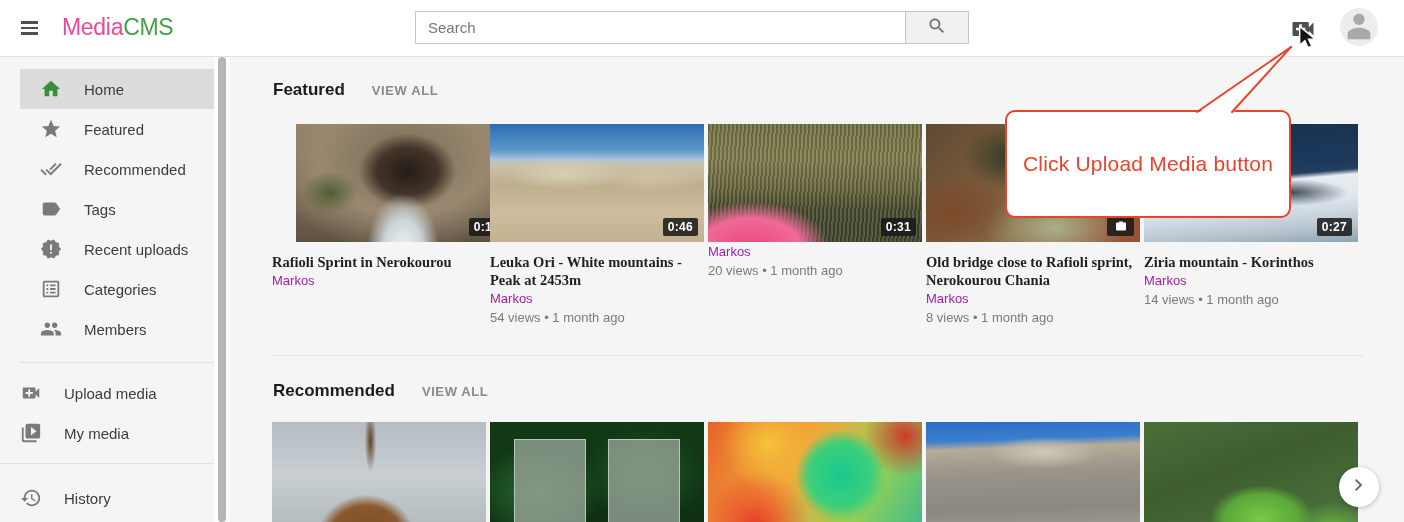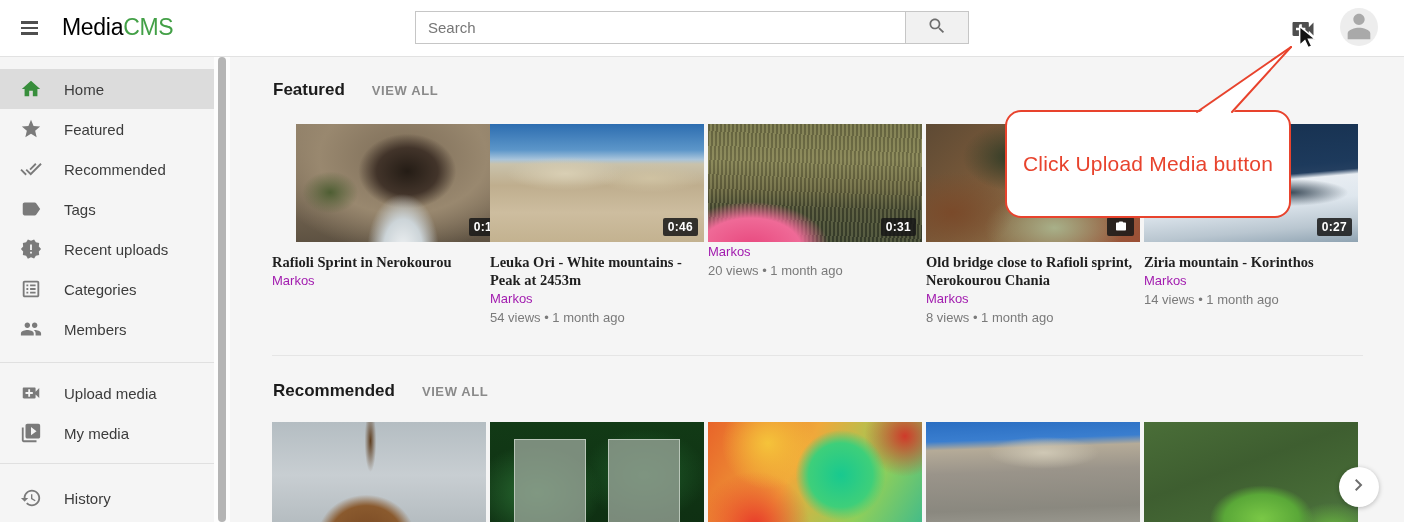--- a/index.html
+++ b/index.html
@@ -4,35 +4,35 @@
 <style>
   html,body{margin:0;padding:0;}
   body{width:1404px;height:522px;overflow:hidden;font-family:"Liberation Sans","DejaVu Sans",sans-serif;background:#f5f5f5;}
   #page{position:relative;width:1404px;height:522px;background:#f5f5f5;overflow:hidden;}
 
   
   .topbar{position:absolute;top:0;left:0;width:1404px;height:56px;background:#fff;border-bottom:1px solid #e2e2e2;z-index:5;}
   .hamburger{position:absolute;left:18px;top:17px;width:22px;height:22px;cursor:pointer;display:flex;flex-direction:column;justify-content:center;gap:3px;}
   .hamburger span{display:block;width:17px;height:2.4px;background:#4f4f4f;margin:0 auto;}
   .logo{position:absolute;left:62px;top:14px;font-size:23px;letter-spacing:-0.3px;cursor:pointer;white-space:nowrap;}
-  .logo .l1{color:#000000;}
+  .logo .l1{color:#ec4899;}
   .logo .l2{color:#43a047;}
   .searchwrap{position:absolute;left:415px;top:11px;display:flex;}
   .searchwrap input{width:490px;height:33px;box-sizing:border-box;border:1px solid #c6c6c6;border-right:none;background:#fff;padding:0 12px;font-size:15px;color:#222;font-family:"Liberation Sans","DejaVu Sans",sans-serif;outline:none;}
   .searchwrap input::placeholder{color:#767676;}
   .search-btn{width:64px;height:33px;box-sizing:border-box;border:1px solid #c6c6c6;background:#f1f1f1;display:flex;align-items:center;justify-content:center;color:#6d6d6d;cursor:pointer;}
   .upload-top{position:absolute;left:1289px;top:15px;width:28px;height:28px;color:#4e4e4e;cursor:pointer;}
   .avatar{position:absolute;left:1340px;top:8px;width:38px;height:38px;border-radius:50%;background:#ededed;color:#a9a9a9;display:flex;align-items:center;justify-content:center;overflow:hidden;cursor:pointer;}
   .cursor{position:absolute;left:1296px;top:25px;z-index:9;pointer-events:none;}
 
   
   .sidebar{position:absolute;left:0;top:57px;width:214px;bottom:0;z-index:2;}
   .side-group{border-bottom:1px solid #e0e0e0;}
   .side-group:last-child{border-bottom:none;}
-  .g1{padding:12px 0 13px;}
+  .g1{padding:12px 0 13px;margin-left:20px;}
   .g2{padding:10px 0 10px;}
   .g3{padding:14px 0 0;}
   .side-item{height:40px;display:flex;align-items:center;padding-left:20px;cursor:pointer;}
   .side-item.active{background:#dcdcdc;}
   .side-item .icn{width:22px;height:22px;margin-right:22px;color:#7a7a7a;flex:none;display:flex;align-items:center;}
   .side-item.active .icn{color:#388e3c;}
   .side-item .lbl{font-size:15px;font-weight:500;color:#3c3c3c;}
   .scroll-strip{position:absolute;left:214px;top:57px;width:16px;bottom:0;background:#fdfdfd;z-index:2;}
   .scroll-thumb{position:absolute;left:4px;top:0;width:8px;height:465px;border-radius:4px;background:#b5b5b5;cursor:pointer;}
 
@@ -99,21 +99,21 @@
     linear-gradient(120deg,#e8642a 0%,#f0a83a 40%,#8fcf5a 72%,#3ab98f 100%);}
   .t-rocky-mountain{background:
     radial-gradient(ellipse 90px 26px at 55% 26%, #cfc8b5 0%, rgba(0,0,0,0) 62%),
     linear-gradient(178deg,#2a6ec2 0%,#3a7ecf 16%,#b5ab98 23%,#9a948a 42%,#8a887f 72%,#a8a79e 100%);}
   .t-green-leaves{background:
     radial-gradient(ellipse 68px 44px at 55% 82%, #7ac846 0%, #5aa838 55%, rgba(0,0,0,0) 76%),
     radial-gradient(ellipse 58px 40px at 88% 92%, #6ab83e 0%, rgba(0,0,0,0) 70%),
     linear-gradient(160deg,#4a6e38 0%,#3e5e30 40%,#466a36 70%,#52794a 100%);}
 
   
-  .callout{position:absolute;left:1005px;top:110px;width:286px;height:108px;box-sizing:border-box;background:#fff;border:2px solid #e8432d;border-radius:16px;display:flex;align-items:center;justify-content:center;z-index:6;}
+  .callout{position:absolute;left:1005px;top:110px;width:286px;height:108px;box-sizing:border-box;background:#fff;border:2px solid #e8432d;border-radius:10px;display:flex;align-items:center;justify-content:center;z-index:6;}
   .callout-text{color:#e8432d;font-size:21px;letter-spacing:.2px;white-space:nowrap;}
   .callout-pointer{position:absolute;left:1150px;top:28px;z-index:7;pointer-events:none;}
 
   
   .next-btn{position:absolute;left:1339px;top:467px;width:40px;height:40px;border-radius:50%;background:#fff;box-shadow:0 1px 5px rgba(0,0,0,.25);display:flex;align-items:center;justify-content:center;color:#6e6e6e;cursor:pointer;z-index:4;}
 </style>
 </head>
 <body>
 
 <div id="page">

